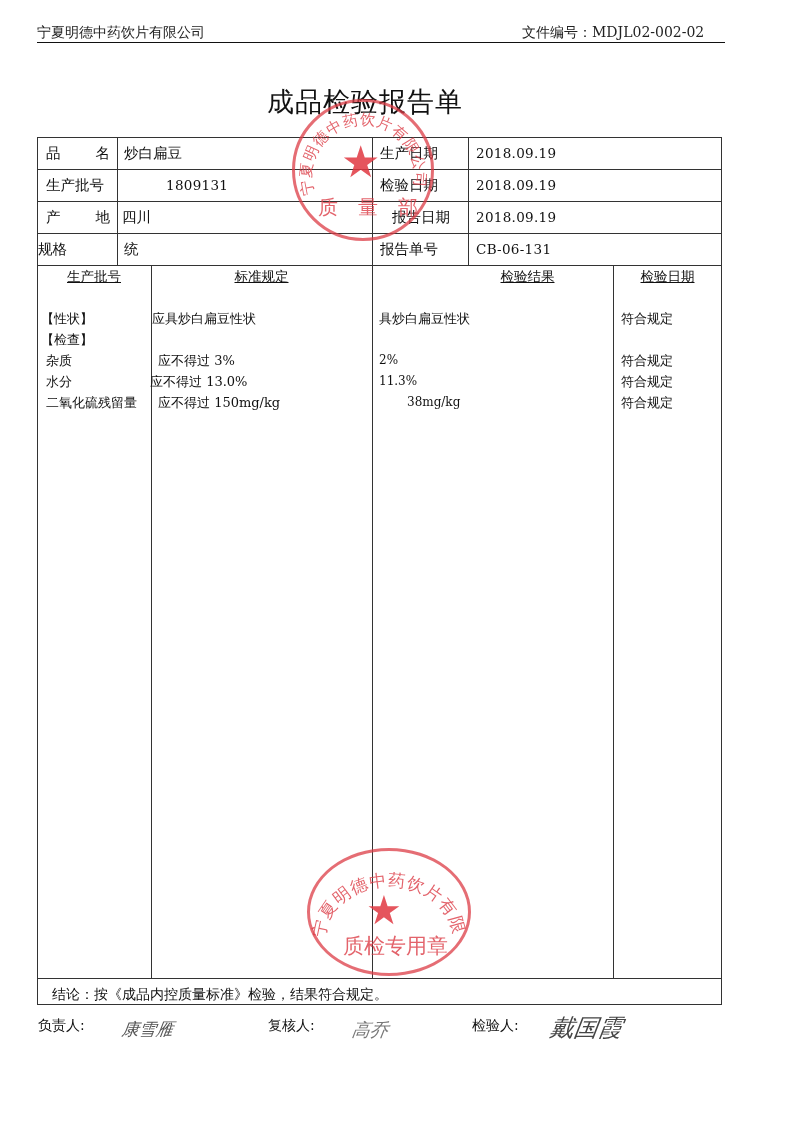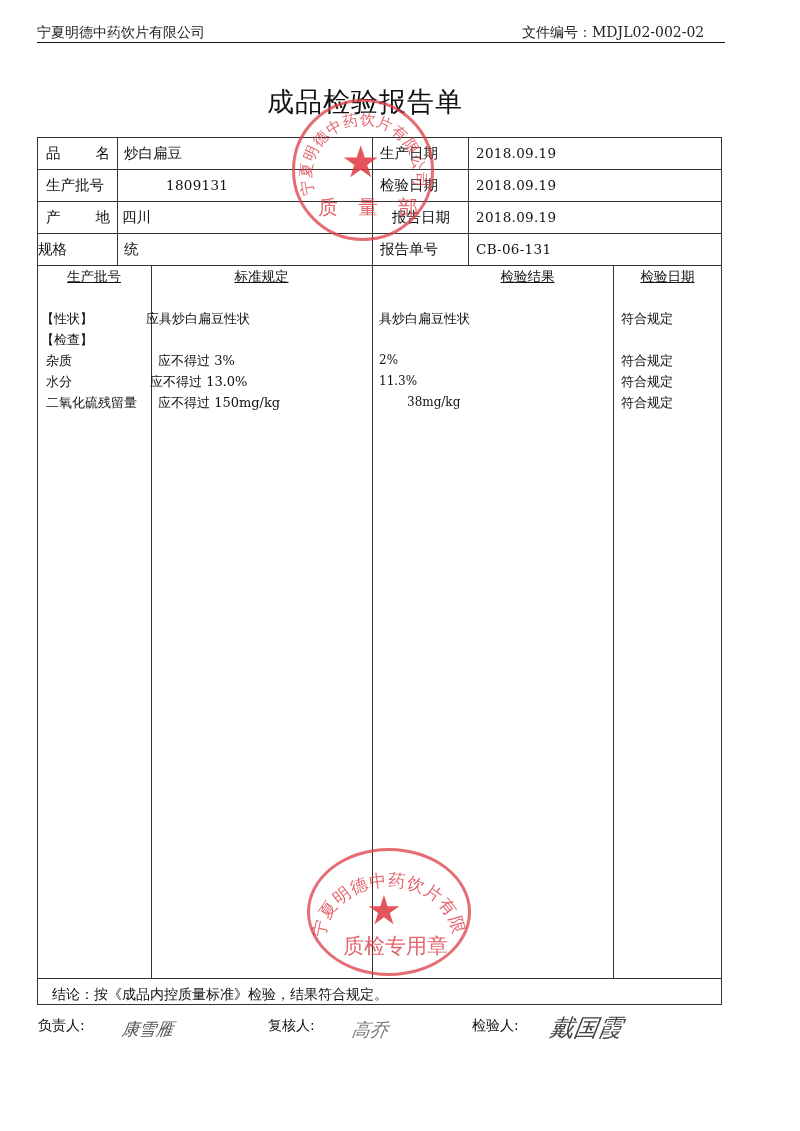--- a/index.html
+++ b/index.html
@@ -101,21 +101,21 @@
 <div class="cell" style="left:380px;top:233px;">报告单号</div>
 <div class="cell mono" style="left:476px;top:233px;">CB-06-131</div>
 
 <div class="colhead" style="left:37px;width:114px;">生产批号</div>
 <div class="colhead" style="left:151px;width:221px;">标准规定</div>
 <div class="colhead" style="left:372px;width:241px;margin-left:35px;">检验结果</div>
 <div class="colhead" style="left:613px;width:109px;">检验日期</div>
 
 <div>
   <div class="row-text" style="left:41px;top:308px;">【性状】</div>
-  <div class="row-text" style="left:146px;top:308px;">应具炒白扁豆性状</div>
+  <div class="row-text" style="left:152px;top:308px;">应具炒白扁豆性状</div>
   <div class="row-text" style="left:379px;top:308px;">具炒白扁豆性状</div>
   <div class="row-text" style="left:621px;top:308px;">符合规定</div>
 </div>
 <div>
   <div class="row-text" style="left:41px;top:329px;">【检查】</div>
 </div>
 <div>
   <div class="row-text" style="left:46px;top:350px;">杂质</div>
   <div class="row-text" style="left:158px;top:350px;">应不得过 3%</div>
   <div class="row-text small-num" style="left:379px;top:350px;">2%</div>

